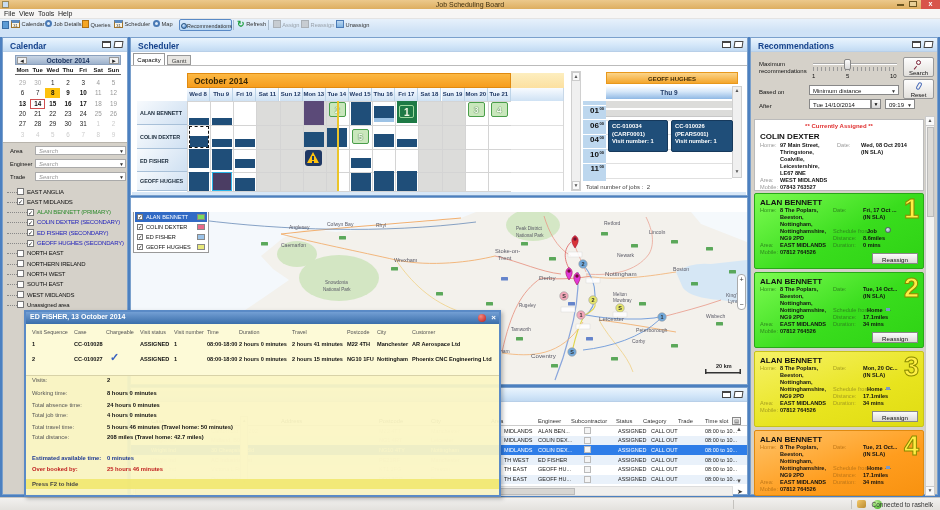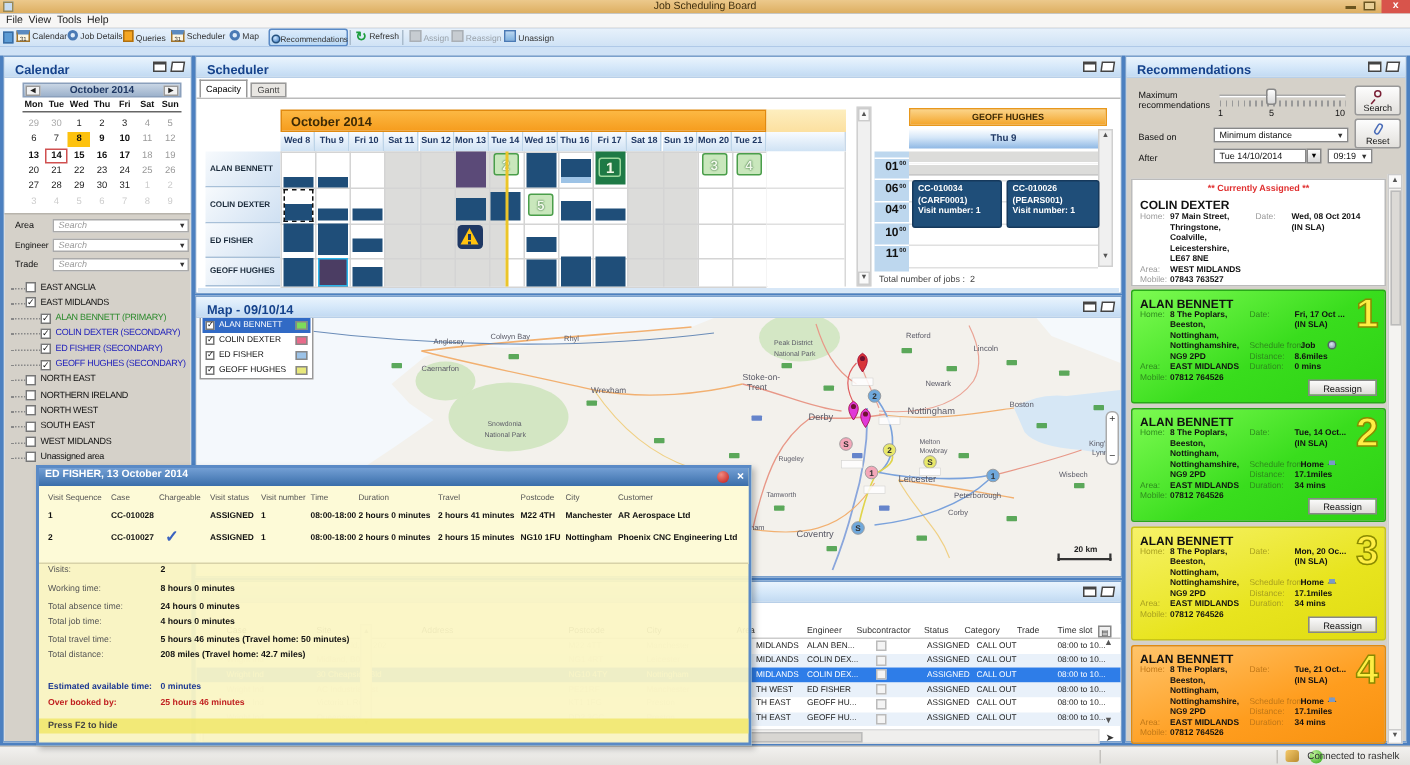--- a/index.html
+++ b/index.html
@@ -311,25 +311,20 @@
         <div class="abs" style="left:0;top:62.4px;width:100%;height:1px;background:#e0e0e0;"></div>
         <div class="abs" style="left:0;top:77.0px;width:100%;height:1px;background:#e0e0e0;"></div>
       </div>
       <div class="abs" style="left:477px;top:82px;width:60px;height:32px;background:#1f4e79;border:1px solid #16395c;border-radius:2px;color:#fff;font-size:5.8px;font-weight:bold;padding:2px 0 0 3px;line-height:7.5px;">CC-010034<br>(CARF0001)<br>Visit number: 1</div>
       <div class="abs" style="left:540px;top:82px;width:62px;height:32px;background:#1f4e79;border:1px solid #16395c;border-radius:2px;color:#fff;font-size:5.8px;font-weight:bold;padding:2px 0 0 3px;line-height:7.5px;">CC-010026<br>(PEARS001)<br>Visit number: 1</div>
       <div class="abs" style="left:455px;top:146px;font-size:6px;color:#444;">Total number of jobs&nbsp;:&nbsp;&nbsp;2</div>
       <div class="abs" style="left:1px;right:1px;bottom:1px;height:3px;background:#d7e7f7;"></div>
     </div>
 </div>
 <div id="map-panel" class="panel" style="left:130px;top:197px;width:618px;height:188px;">
-  <div class="phead">
-      <span class="t">Map - 09/10/14</span>
-      <span class="wic1"></span>
-      <span class="wic2"></span>
-    </div>
   <div class="abs" style="left:0;top:14px;right:0;bottom:0;background:#f4f2ee;overflow:hidden;">
 <svg width="616" height="170" viewBox="0 0 616 170" style="position:absolute;left:0;top:0;">
         <rect x="0" y="0" width="616" height="170" fill="#f3f1ec"></rect>
         <path d="M0,0 L345,0 L330,6 L290,10 L250,16 L205,20 L175,17 L152,26 L130,44 L142,57 L158,68 L132,86 L96,110 L76,133 L86,158 L76,170 L0,170 Z" fill="#f4f8fc"></path>
         <path d="M545,60 Q560,50 580,52 L616,48 L616,92 L590,88 Q560,86 552,76 Z" fill="#d6e7f5"></path>
         <path d="M560,0 L616,0 L616,30 L570,12 Z" fill="#f5f9fc"></path>
         <ellipse cx="208" cy="66" rx="40" ry="23" fill="#d3e6c3"></ellipse>
         <ellipse cx="166" cy="42" rx="20" ry="13" fill="#d3e6c3"></ellipse>
         <ellipse cx="402" cy="13" rx="27" ry="16" fill="#d4e7c5"></ellipse>
         <ellipse cx="92" cy="152" rx="22" ry="11" fill="#e0edd5"></ellipse>

